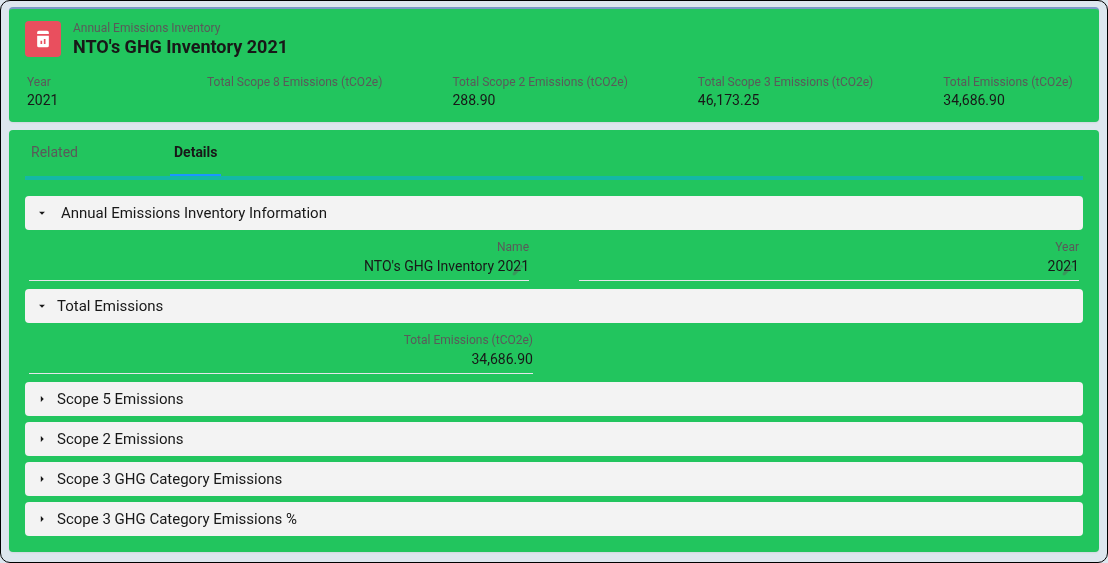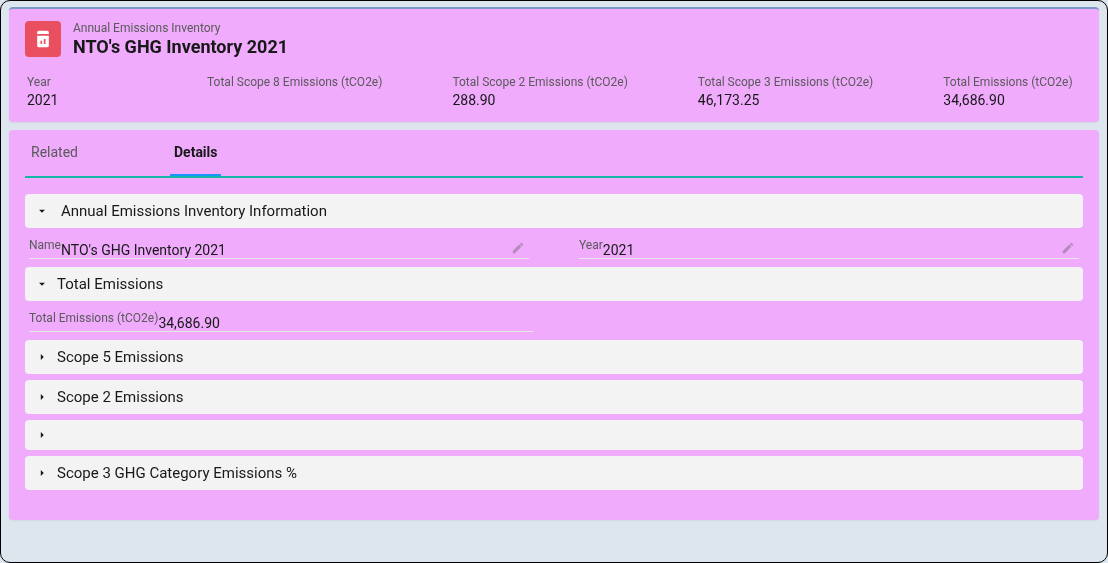--- a/index.html
+++ b/index.html
@@ -6,53 +6,53 @@
     body {
       font-family: -apple-system, BlinkMacSystemFont, "Segoe UI", Roboto, Helvetica, Arial, sans-serif;
       background: #dde6ee;
       width: 1108px;
       height: 563px;
       overflow: hidden;
       border: 1px solid #000;
       border-radius: 10px;
     }
     .card {
-      background: #f0abfc;
+      background: #22c55e;
       margin: 4px 8px 8px 8px;
       border-radius: 4px;
       box-shadow: 0 1px 2px rgba(0,0,0,0.06);
     }
     .header-card { padding: 12px 16px 14px 16px; border-top: 2px solid #7c99c6; }
     .header-top { display: flex; align-items: center; gap: 12px; }
     .record-icon {
       width: 36px; height: 36px; background: #e94f5e; border-radius: 4px;
       display: flex; align-items: center; justify-content: center; color: #fff;
     }
     .record-icon svg { width: 20px; height: 20px; fill: #fff; }
     .header-text { display: flex; flex-direction: column; }
     .obj-type { font-size: 12px; color: #5a5a5a; }
     .page-title { font-size: 18px; font-weight: 700; color: #181818; margin-top: 1px; }
     .highlights { display: flex; gap: 70px; padding: 18px 0 0 2px; }
     .hl-item { display: flex; flex-direction: column; min-width: 110px; }
     .hl-label { font-size: 12px; color: #5a5a5a; }
     .hl-value { font-size: 14px; color: #181818; margin-top: 3px; }
     .body-card { padding: 0 16px 16px 16px; min-height: 390px; }
-    .tabs { display: flex; gap: 40px; border-bottom: 2px solid #14b8a6; padding: 0 2px; }
+    .tabs { display: flex; gap: 40px; border-bottom: 4px solid #14b8a6; padding: 0 2px; }
     .tab { padding: 14px 4px; font-size: 14px; color: #5a5a5a; cursor: pointer; border-bottom: 2px solid transparent; }
     .tab.active { color: #181818; font-weight: 700; border-bottom: 2px solid #1b96ff; margin-left: 48px; }
     .section-header {
       background: #f3f3f3; border-radius: 4px; padding: 8px 10px; margin-top: 6px;
       display: flex; align-items: center; gap: 8px; font-size: 15px; color: #181818;
       cursor: pointer;
     }
     .section-header.first { margin-top: 16px; gap: 12px; }
     .caret { width: 14px; height: 14px; display: inline-flex; align-items: center; justify-content: center; }
     .caret svg { fill: #181818; }
     .field-row { display: flex; gap: 50px; padding: 10px 4px 2px 4px; }
-    .field { flex: 1; display: flex; flex-direction: row; position: relative; padding-bottom: 0; border-bottom: 1px solid #e4e6ea; }
+    .field { flex: 1; display: flex; flex-direction: column; position: relative; padding-bottom: 6px; border-bottom: 1px solid #e4e6ea; align-items: flex-end; }
     .field.half { flex: 0 0 48%; }
     .field-label { font-size: 12px; color: #5a5a5a; }
     .field-value { font-size: 14px; color: #181818; margin-top: 4px; }
     .edit-icon { position: absolute; right: 4px; bottom: 4px; width: 14px; height: 14px; opacity: 0.4; cursor: pointer; }
     .edit-icon svg { width: 14px; height: 14px; fill: #5a5a5a; }
     .gap-top { height: 2px; }
   </style>
 </head>
 <body>
 
@@ -160,20 +160,21 @@
     </span>
     <span>Scope 2 Emissions</span>
   </div>
 
   <div class="section-header">
     <span class="caret">
       <svg viewBox="0 0 24 24" width="14" height="14">
           <path d="M10 7l5 5-5 5z"></path>
         </svg>
     </span>
+    <span>Scope 3 GHG Category Emissions</span>
   </div>
 
   <div class="section-header">
     <span class="caret">
       <svg viewBox="0 0 24 24" width="14" height="14">
           <path d="M10 7l5 5-5 5z"></path>
         </svg>
     </span>
     <span>Scope 3 GHG Category Emissions %</span>
   </div>

